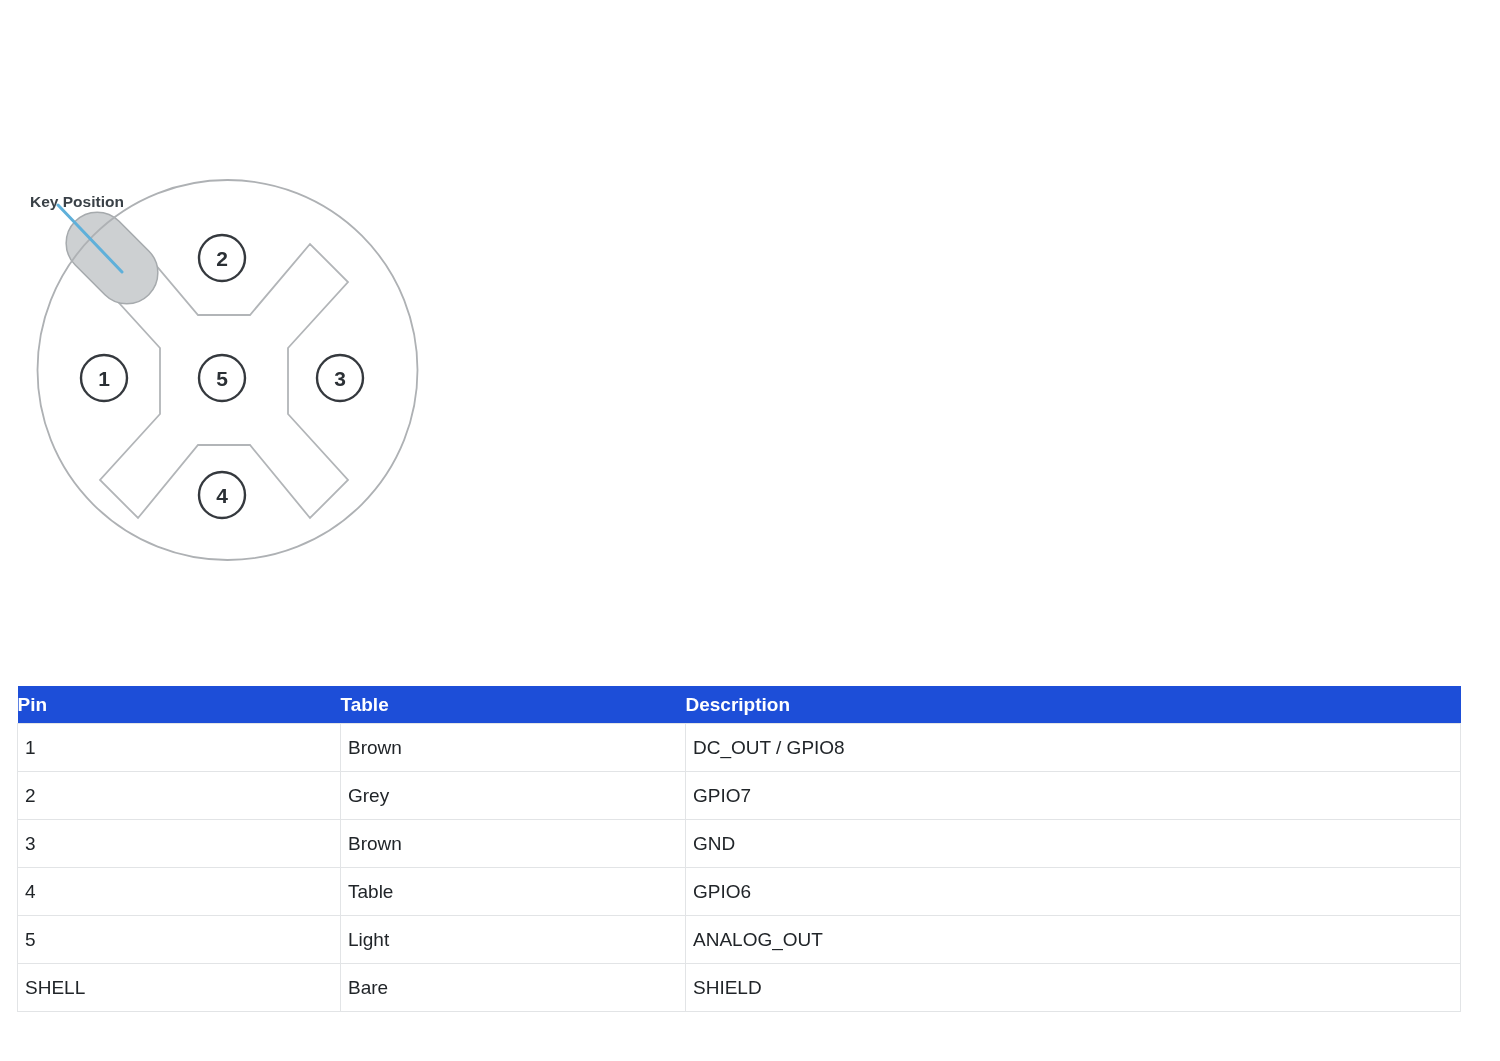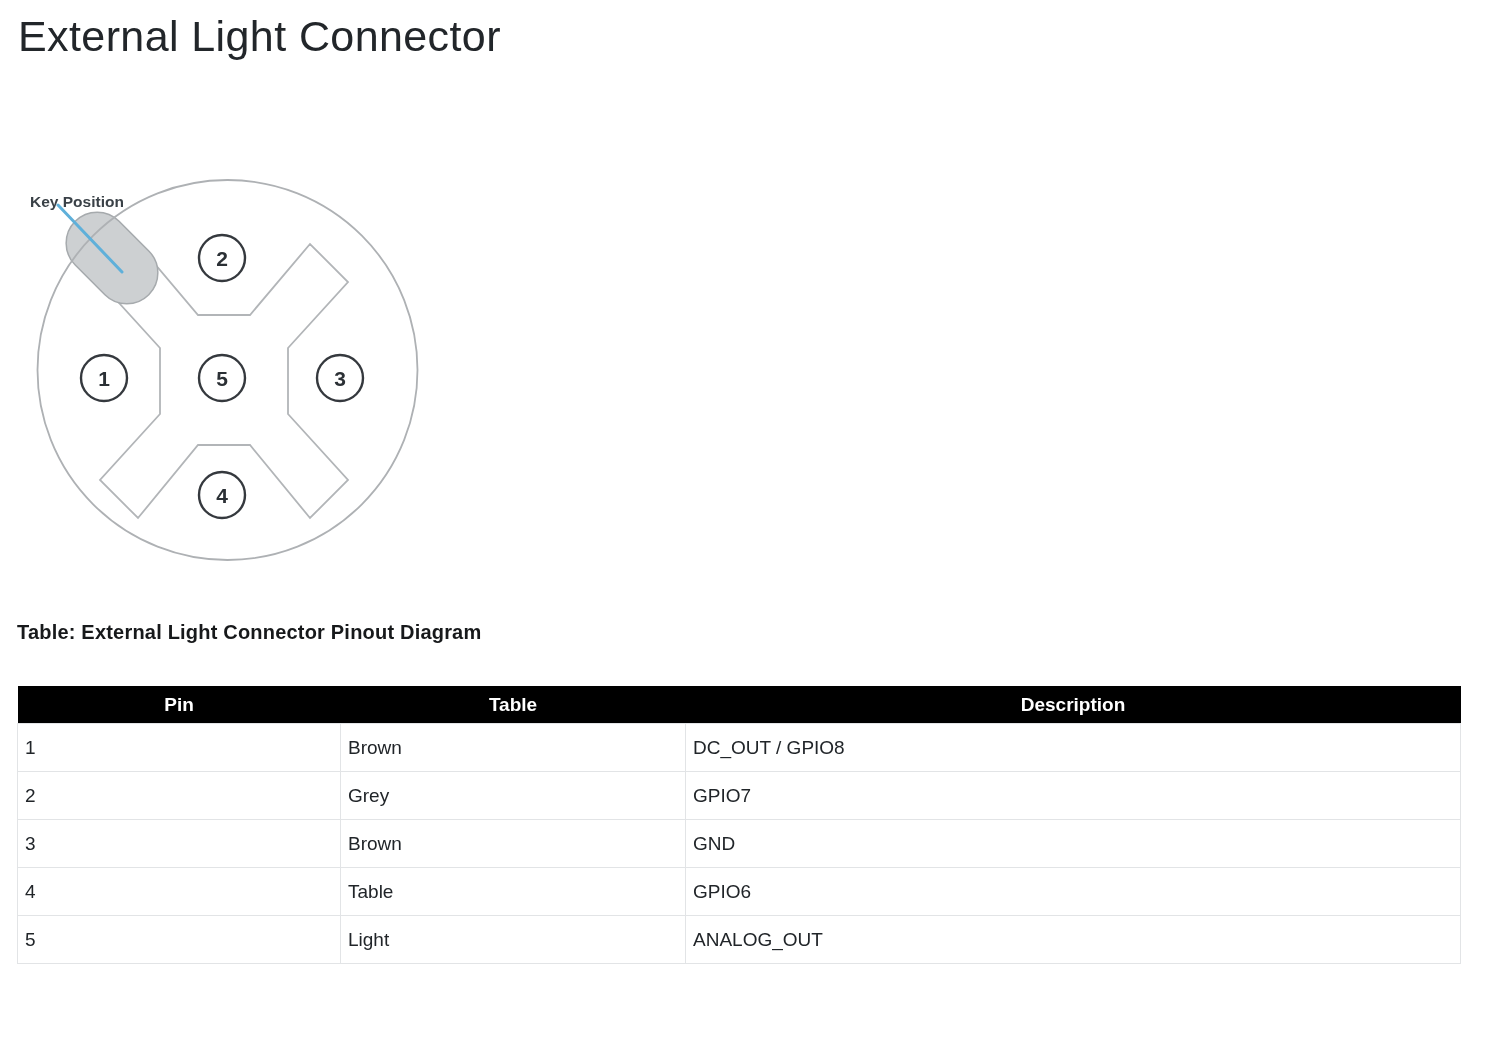--- a/index.html
+++ b/index.html
@@ -56,26 +56,26 @@
   }
   table.pinout-table {
     position: absolute;
     left: 17px;
     top: 686px;
     width: 1443px;
     border-collapse: collapse;
     table-layout: fixed;
   }
   table.pinout-table th {
-    background: #000000;
+    background: #1d4ed8;
     color: #ffffff;
     font-size: 19px;
     font-weight: 700;
     height: 37px;
-    text-align: center;
+    text-align: left;
     padding: 0;
     border: none;
   }
   table.pinout-table td {
     height: 47px;
     background: #ffffff;
     color: #212529;
     font-size: 19px;
     font-weight: 400;
     text-align: left;
@@ -84,21 +84,20 @@
     border: 1px solid #e2e4e6;
     overflow: hidden;
     white-space: nowrap;
   }
 </style>
 </head>
 <body>
 
 <div class="page">
 
-  <div class="page-title">External Light Connector</div>
 
   <svg class="diagram-svg" width="470" height="600" viewBox="0 0 470 600">
 
     <polygon points="198,315 250,315 310,244 348,282 288,348 288,414 348,480 310,518 250,445 198,445 138,518 100,480 160,414 160,348 100,282 138,244" fill="#ffffff" stroke="#b2b5b8" stroke-width="1.8" stroke-linejoin="miter"></polygon>
 
     <rect x="60" y="227" width="104" height="62" rx="31" ry="31" transform="rotate(45 112 258)" fill="#cdd0d2" stroke="#a6aaad" stroke-width="1.5"></rect>
 
     <circle cx="227.5" cy="370" r="190" fill="none" stroke="#aeb1b4" stroke-width="1.8"></circle>
 
     <line x1="58" y1="205" x2="122" y2="272" stroke="#5fb0da" stroke-width="3" stroke-linecap="round"></line>
@@ -124,21 +123,20 @@
       <circle cx="222" cy="495" r="23" fill="#ffffff" stroke="#35393e" stroke-width="2.4"></circle>
       <text class="pin-number-text" x="222" y="502.5">4</text>
     </g>
 
     <g>
       <circle cx="222" cy="378" r="23" fill="#ffffff" stroke="#35393e" stroke-width="2.4"></circle>
       <text class="pin-number-text" x="222" y="385.5">5</text>
     </g>
   </svg>
 
-  <div class="table-caption">Table: External Light Connector Pinout Diagram</div>
 
   <table class="pinout-table">
     <colgroup>
       <col style="width:323px">
       <col style="width:345px">
       <col style="width:775px">
     </colgroup>
     <thead>
       <tr>
         <th>Pin</th>
@@ -165,16 +163,21 @@
       <tr>
         <td>4</td>
         <td>Table</td>
         <td>GPIO6</td>
       </tr>
       <tr>
         <td>5</td>
         <td>Light</td>
         <td>ANALOG_OUT</td>
       </tr>
+      <tr>
+        <td>SHELL</td>
+        <td>Bare</td>
+        <td>SHIELD</td>
+      </tr>
     </tbody>
   </table>
 
 </div>
 
 </body></html>

